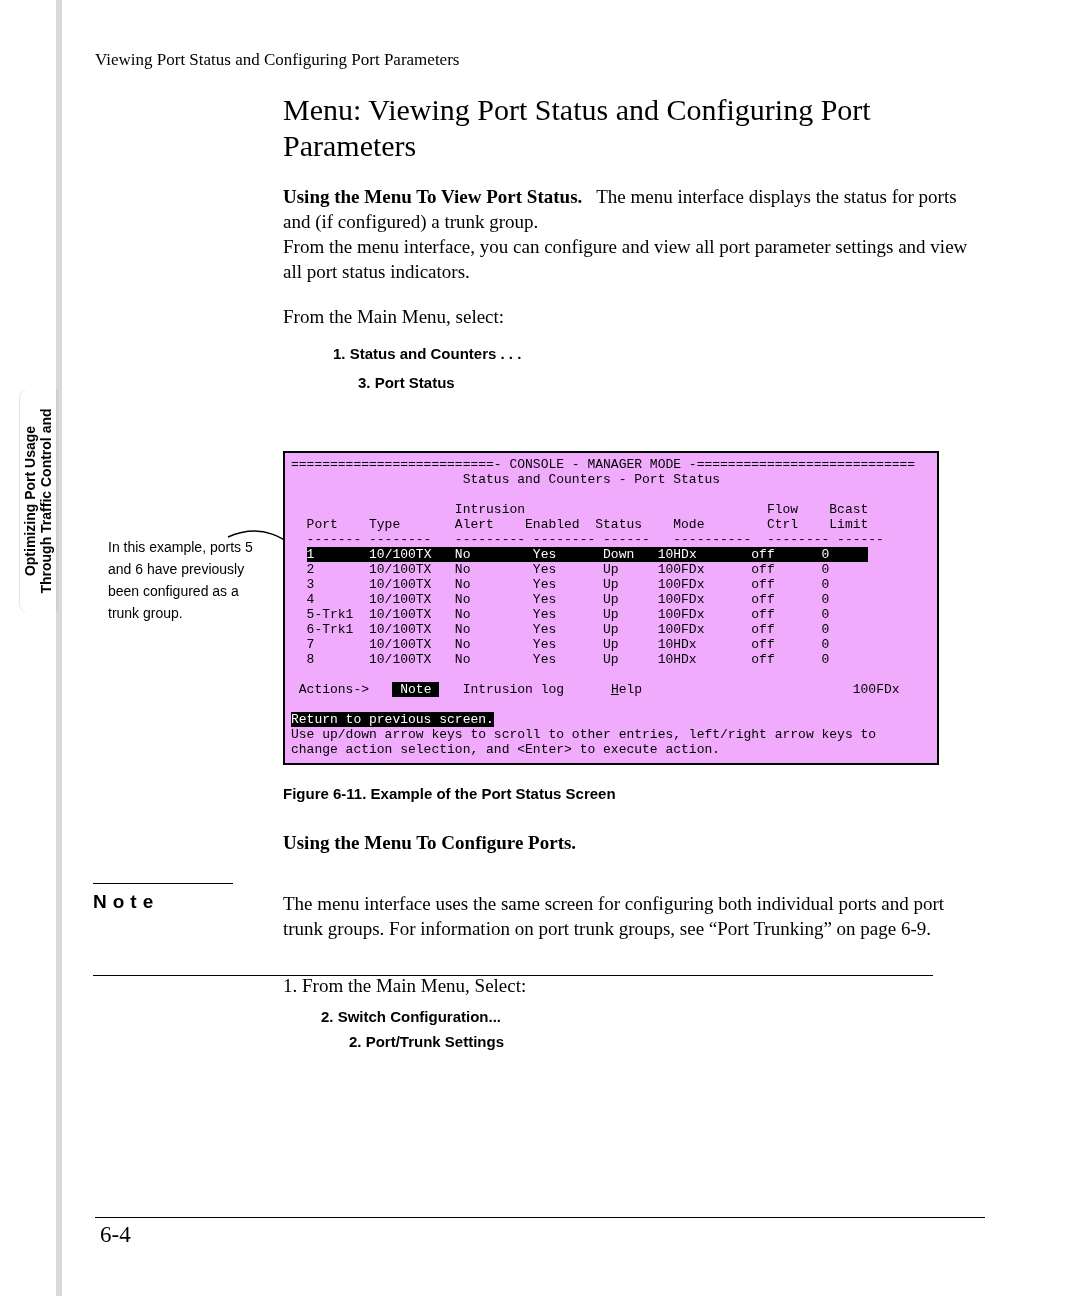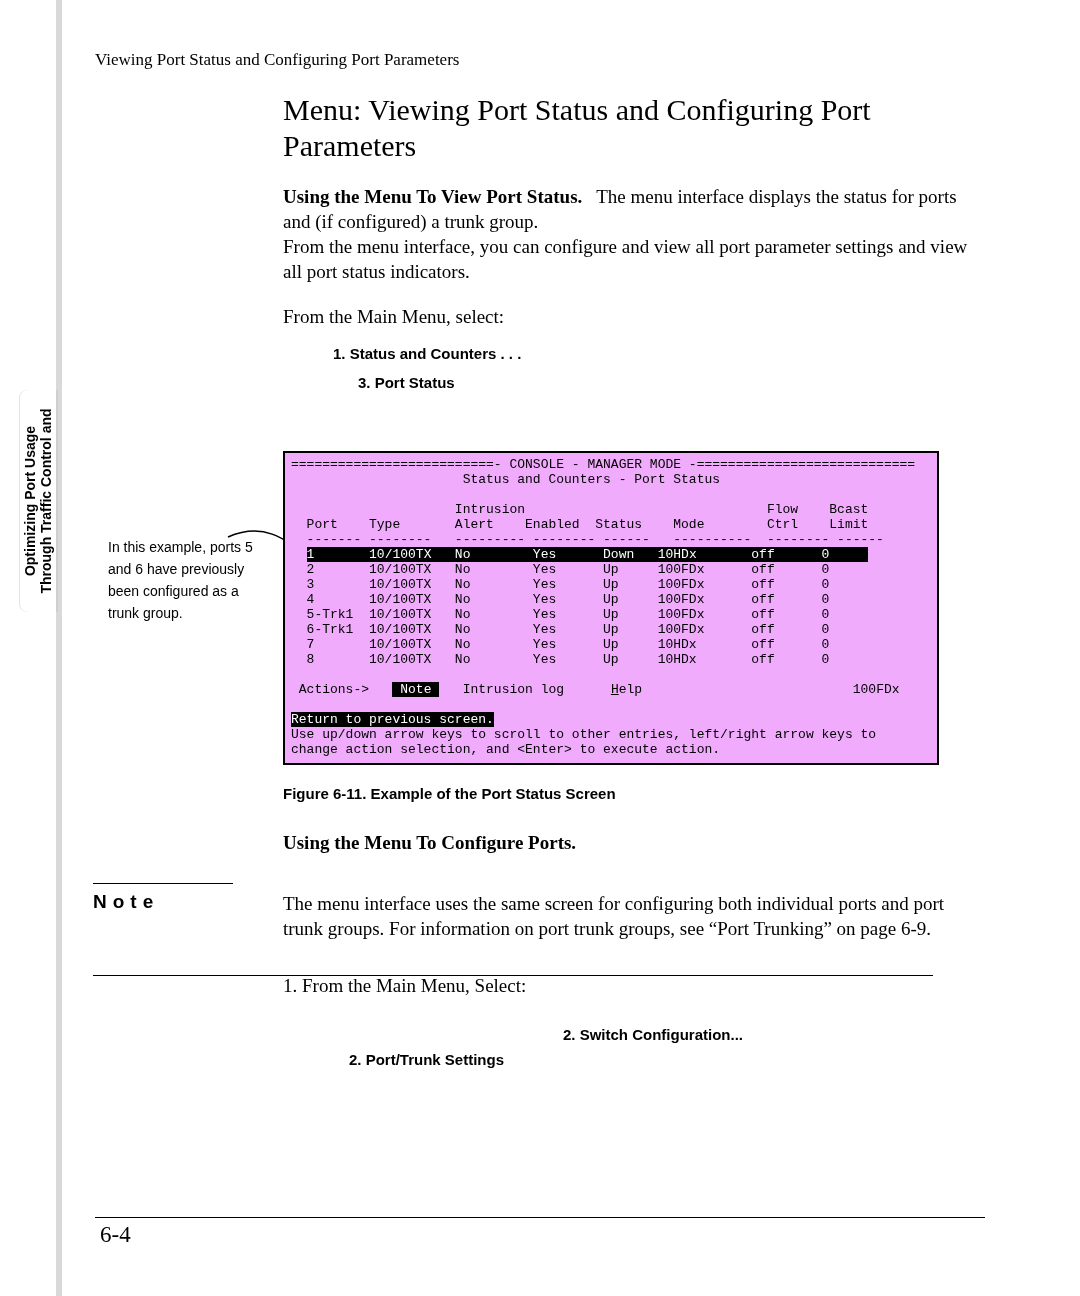--- a/index.html
+++ b/index.html
@@ -162,22 +162,21 @@
     font-family: Arial, Helvetica, sans-serif;
     font-weight: bold;
     letter-spacing: 6px;
     font-size: 19px;
   }
   .step-sub-a {
     font-family: Arial, Helvetica, sans-serif;
     font-weight: bold;
     font-size: 15px;
     margin-left: 38px;
-    margin-top: 28px;
-    text-align: center;
+    margin-top: 10px;
   }
   .step-sub-b {
     font-family: Arial, Helvetica, sans-serif;
     font-weight: bold;
     font-size: 15px;
     margin-left: 66px;
     margin-top: 8px;
   }
 
   .footer-rule {

